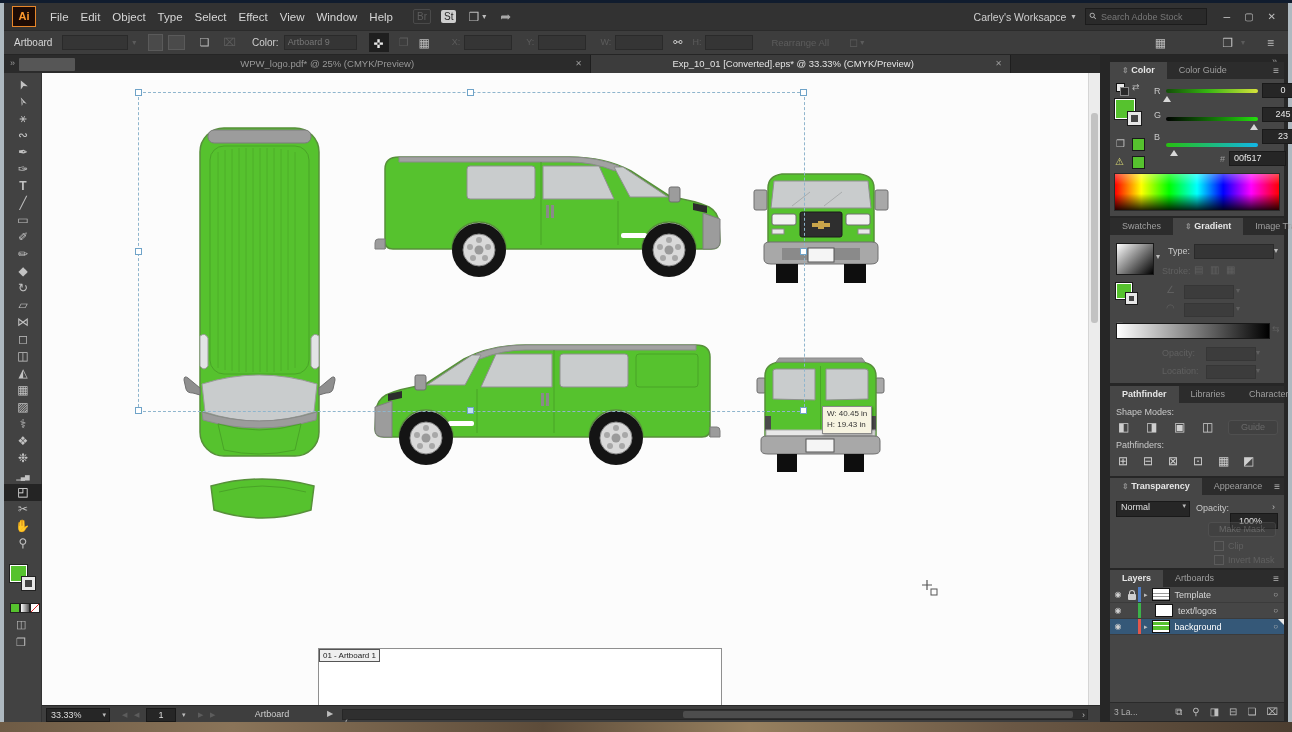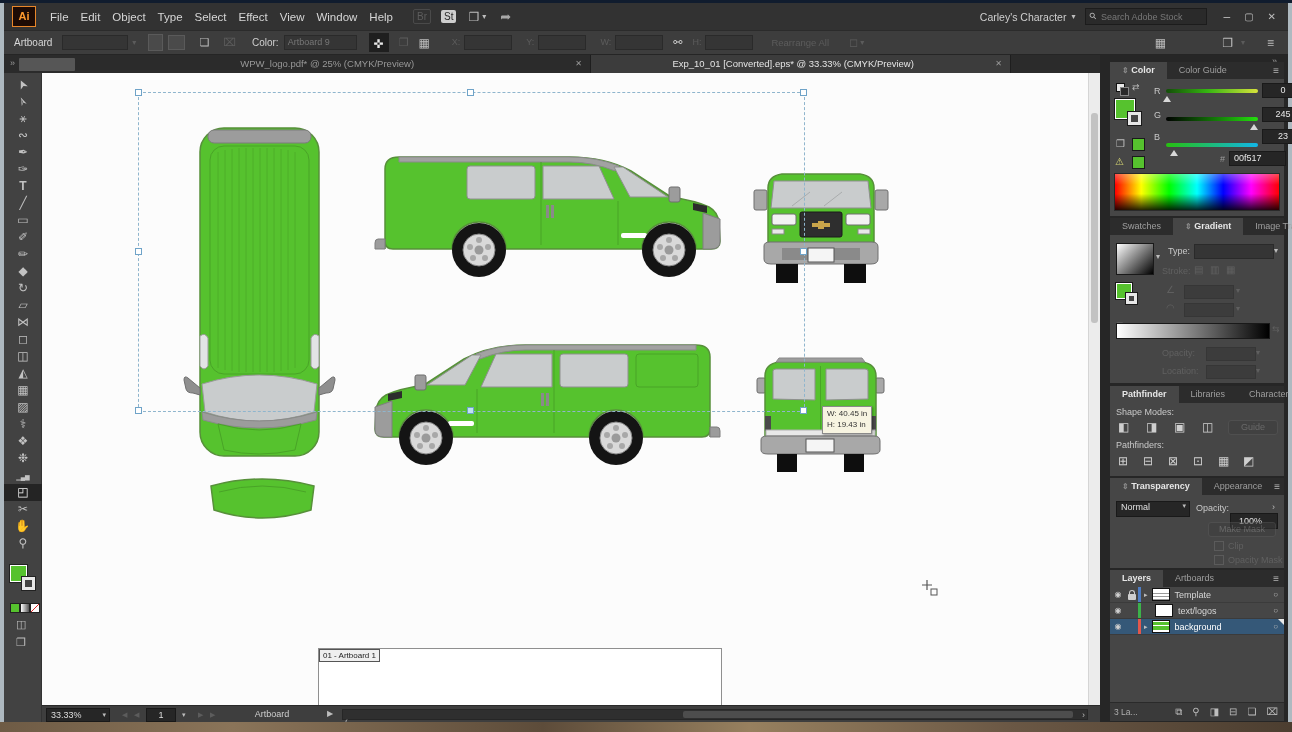--- a/index.html
+++ b/index.html
@@ -70,21 +70,21 @@
     <span class="menu-item">Select</span>
     <span class="menu-item">Effect</span>
     <span class="menu-item">View</span>
     <span class="menu-item">Window</span>
     <span class="menu-item">Help</span>
     <span style="margin-left:14px;color:#5d5d5d;font-size:10px;border:1px solid #4a4a4a;padding:1px 3px;border-radius:2px">Br</span>
     <span style="margin-left:10px;color:#2a2a2a;background:#cfcfcf;font-size:10px;padding:1px 3px;border-radius:2px">St</span>
     <span class="ic" style="margin-left:12px;font-size:12px">❐</span>
     <span class="ic" style="margin-left:3px;font-size:8px">▾</span>
     <span class="ic" style="margin-left:14px;font-size:13px;color:#a8a8a8">➦</span>
-    <span style="margin-left:auto;color:#cfcfcf;font-size:10.5px">Carley's Character</span>
+    <span style="margin-left:auto;color:#cfcfcf;font-size:10.5px">Carley's Worksapce</span>
     <span class="ic" style="margin:0 10px 0 5px;font-size:8px">▾</span>
     <div style="width:112px;height:15px;background:#2a2a2a;border:1px solid #1c1c1c;display:flex;align-items:center;padding:0 4px">
       <span class="ic" style="font-size:9px;transform:rotate(-45deg)">⚲</span>
       <span style="color:#787878;font-size:9px;margin-left:4px;white-space:nowrap">Search Adobe Stock</span>
     </div>
     <span class="ic" style="margin-left:16px;font-size:12px">–</span>
     <span class="ic" style="margin-left:14px;font-size:10px">▢</span>
     <span class="ic" style="margin:0 12px 0 14px;font-size:10px">✕</span>
   </div>
 
@@ -485,21 +485,21 @@
           <span style="flex:1;padding-left:4px;color:#e0e0e0">Normal</span>
           <span class="ic" style="font-size:7px;padding-right:3px">▾</span>
         </div>
         <span class="pl a" style="left:86px;top:9px">Opacity:</span>
         <div class="a fld" style="left:120px;top:18px;width:38px;height:14px;line-height:14px;padding-left:8px;color:#e0e0e0">100%</div>
         <span class="ic a" style="left:162px;top:8px;font-size:9px">›</span>
         <div class="a btn-dim" style="left:98px;top:27px;width:66px;height:13px;line-height:13px">Make Mask</div>
         <span class="cb a" style="left:104px;top:46px"></span>
         <span class="pl dim a" style="left:118px;top:47px">Clip</span>
         <span class="cb a" style="left:104px;top:60px"></span>
-        <span class="pl dim a" style="left:118px;top:61px">Opacity Mask</span>
+        <span class="pl dim a" style="left:118px;top:61px">Invert Mask</span>
       </div>
     </div>
 
     <div class="pnl" style="top:515px">
       <div class="phead">
         <div class="ptab on"><span>Layers</span></div>
         <div class="ptab"><span>Artboards</span></div>
         <span class="pmenu">≡</span>
       </div>
       <div class="pbody" style="height:115px">

